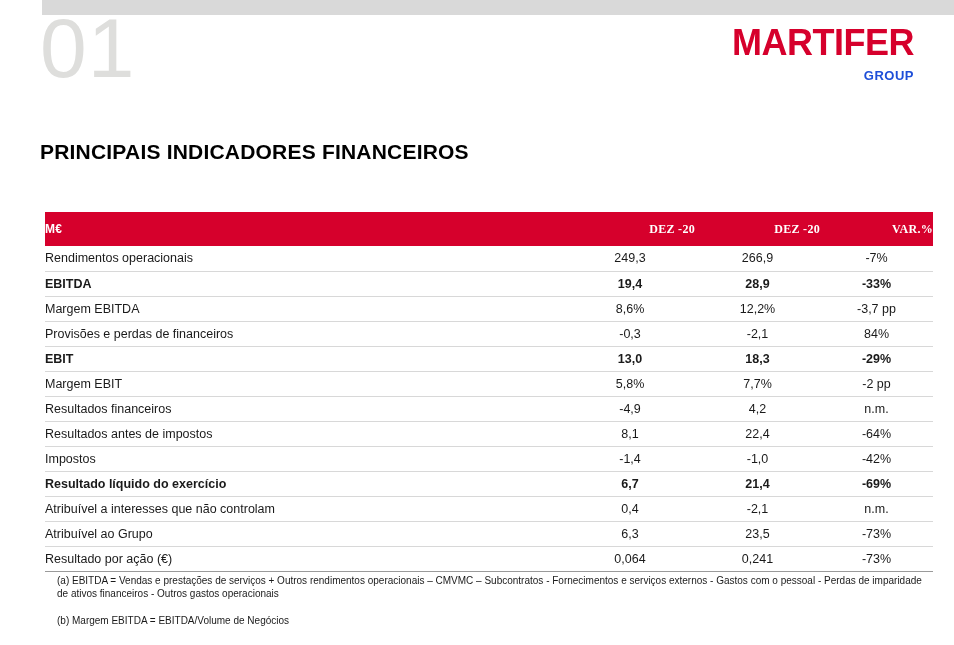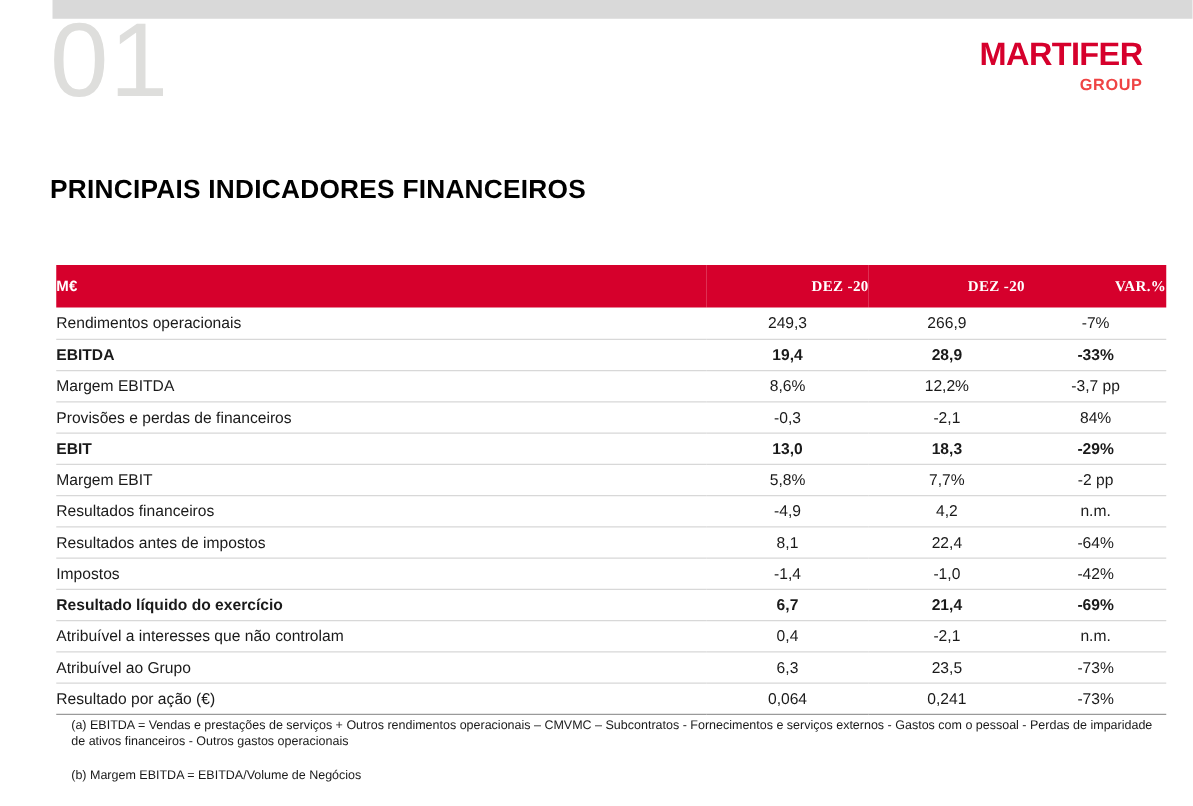--- a/index.html
+++ b/index.html
@@ -42,34 +42,34 @@
     user-select: none;
   }
   #brand-logo {
     position: absolute;
     right: 24px;
     top: 28px;
     text-align: right;
   }
   #brand-logo-name {
     display: block;
-    font-size: 26px;
+    font-size: 36px;
     line-height: 30px;
     font-weight: bold;
     color: #d6002c;
     letter-spacing: -0.5px;
     font-family: "Liberation Sans", sans-serif;
   }
   #brand-logo-sub {
     display: block;
-    margin-top: 3px;
+    margin-top: 11px;
     font-size: 13px;
     line-height: 13px;
     font-weight: bold;
-    color: #ef4444;
+    color: #1d4ed8;
     letter-spacing: 0.5px;
     font-family: "Liberation Sans", sans-serif;
   }
 
   
   #page-title {
     position: absolute;
     left: 40px;
     top: 140px;
     font-size: 21px;

